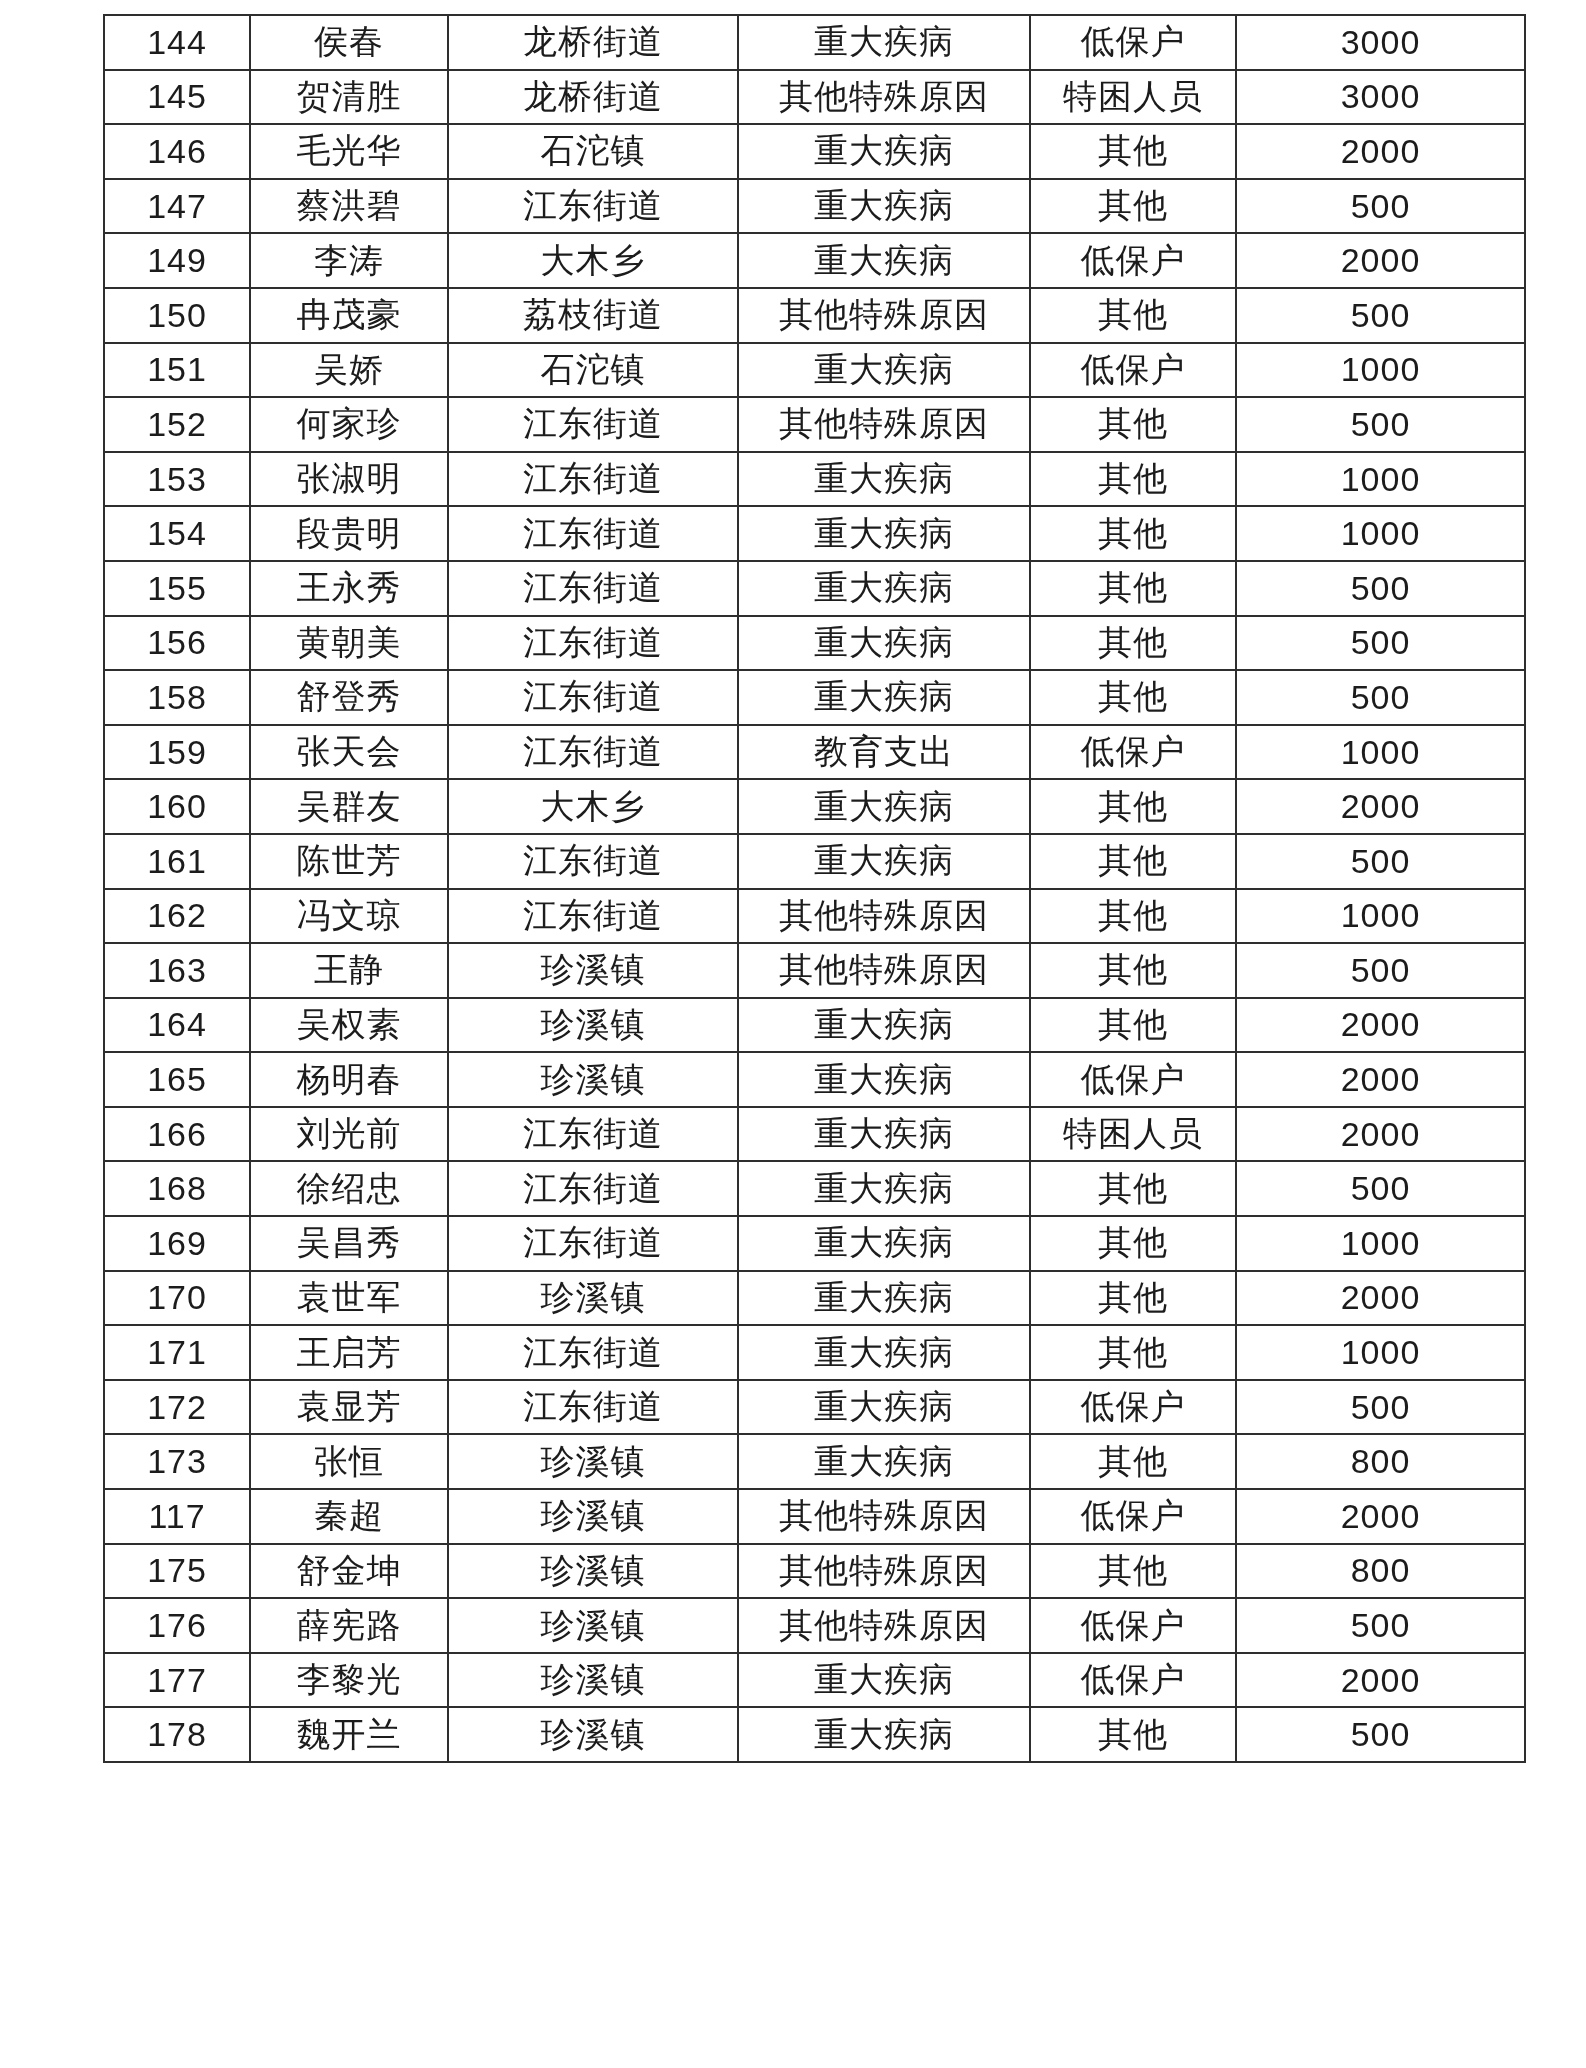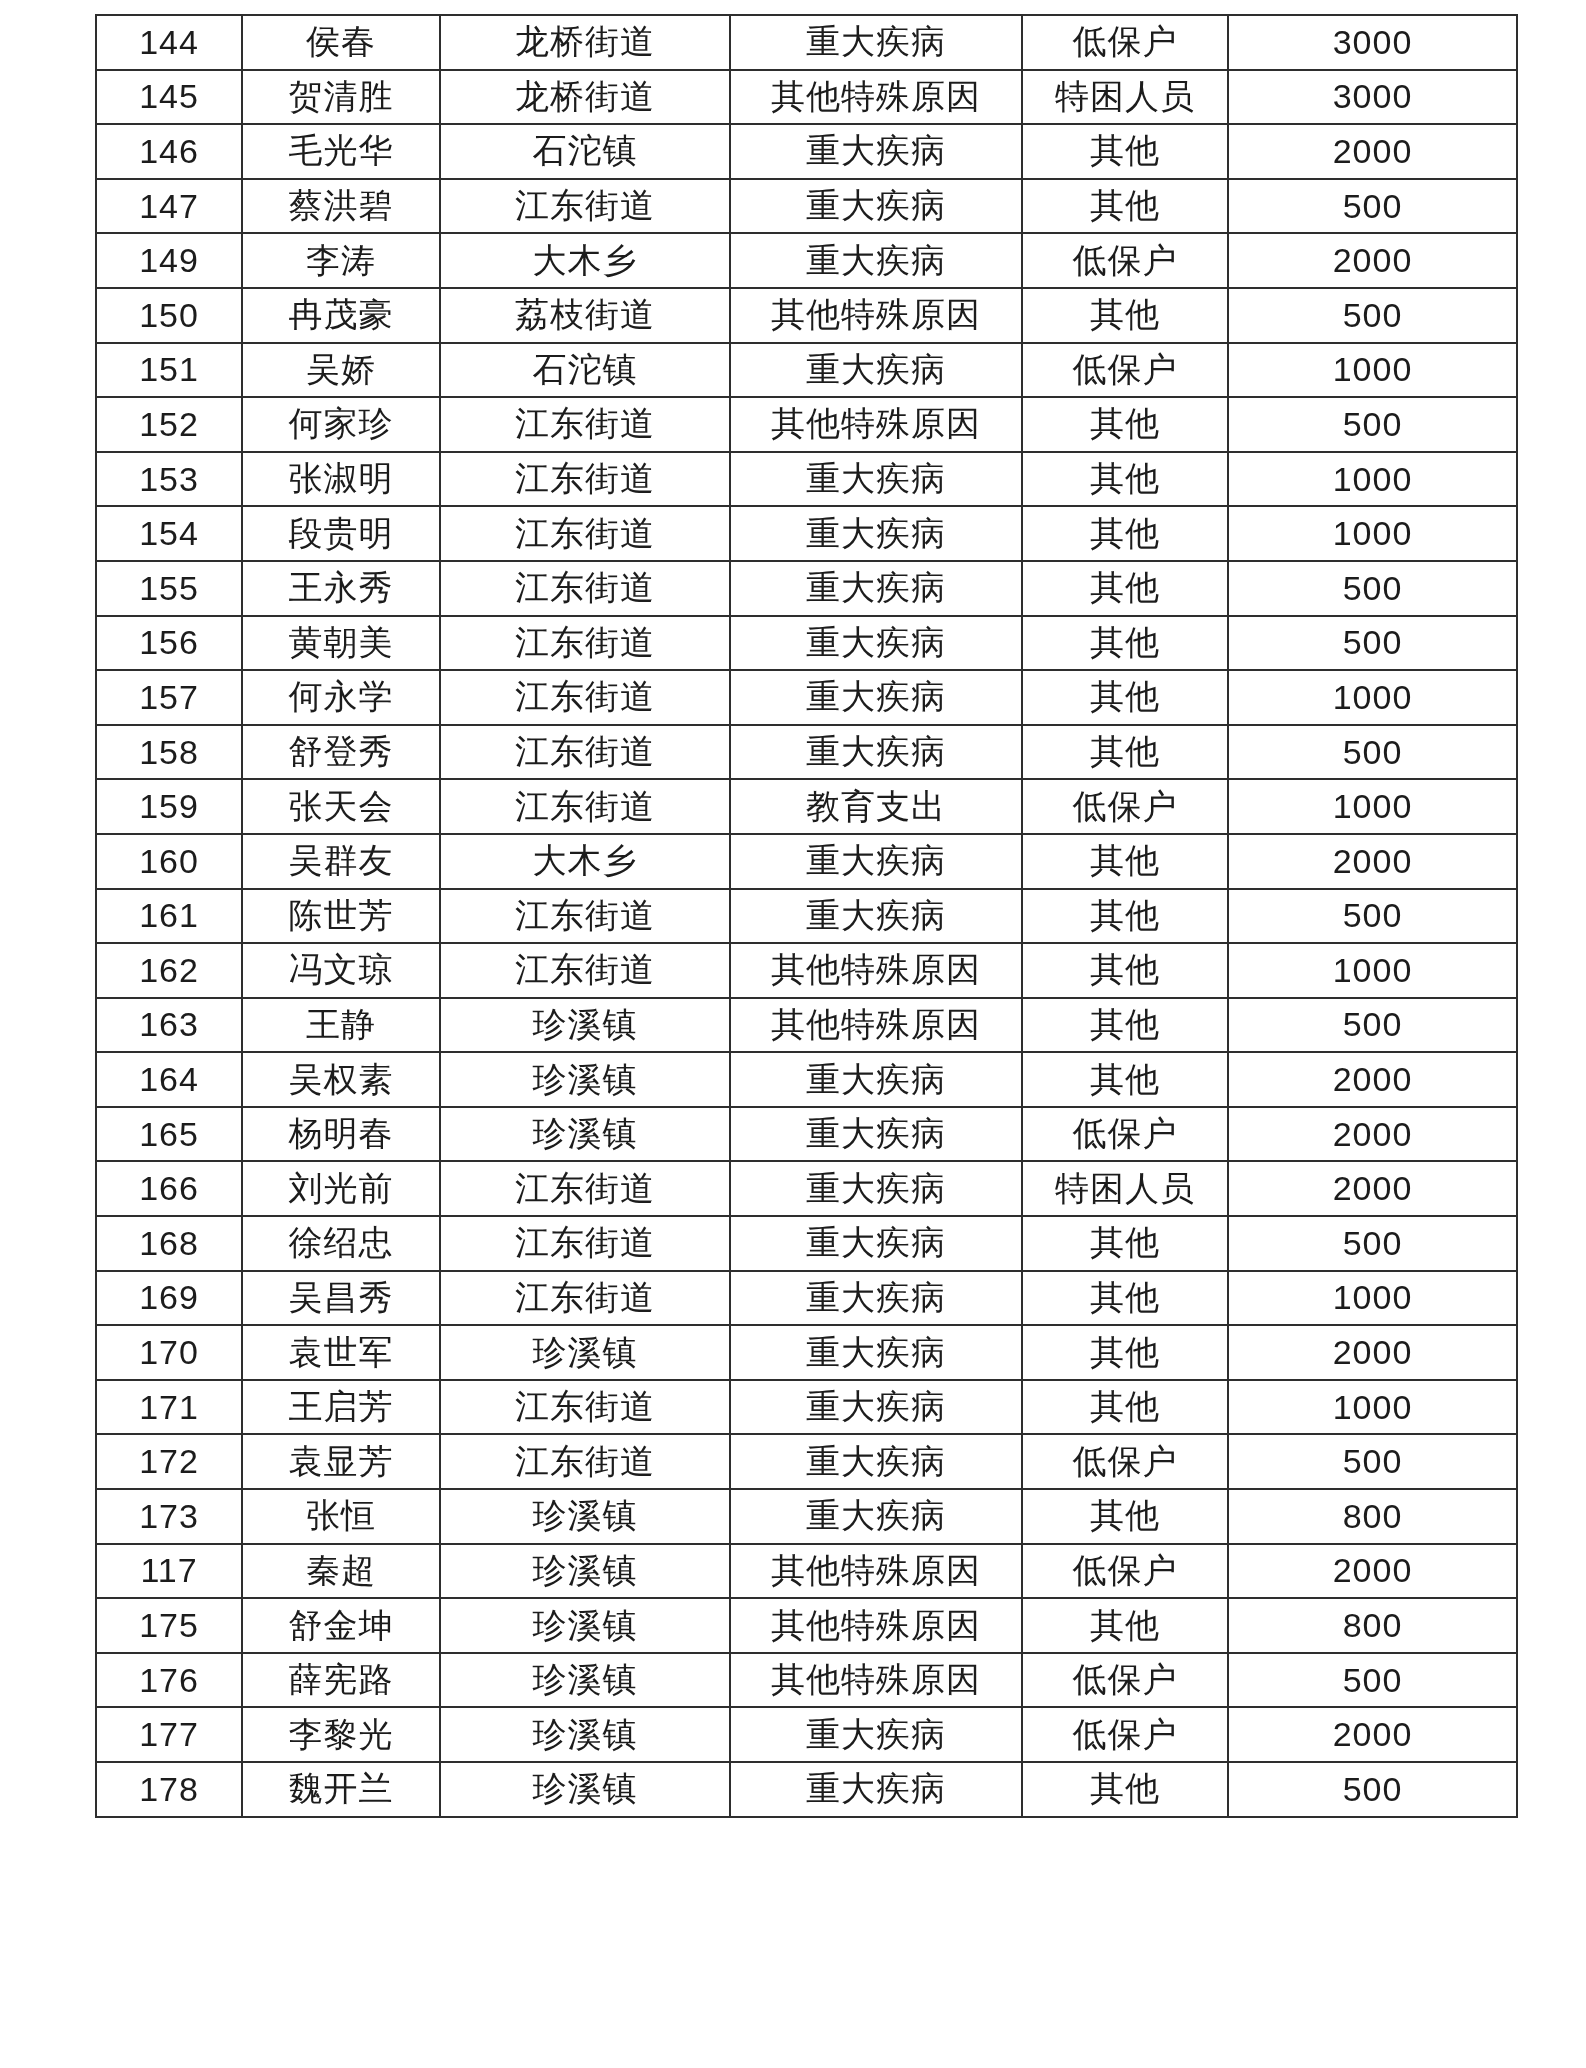--- a/index.html
+++ b/index.html
@@ -10,21 +10,21 @@
   .page {
     position: relative;
     width: 1586px;
     height: 2068px;
     background: #ffffff;
     overflow: hidden;
     font-family: "Liberation Sans", "DejaVu Sans", sans-serif;
   }
   table.roster {
     position: absolute;
-    left: 95px;
+    left: 103px;
     top: 14px;
     width: 1421px;
     border-collapse: collapse;
     table-layout: fixed;
   }
   table.roster td {
     border: 2px solid #2e2e2e;
     height: 52.6px;
     padding: 0;
     text-align: center;
@@ -147,28 +147,20 @@
         </tr>
         <tr>
           <td>156</td>
           <td>黄朝美</td>
           <td>江东街道</td>
           <td>重大疾病</td>
           <td>其他</td>
           <td>500</td>
         </tr>
         <tr>
-          <td>157</td>
-          <td>何永学</td>
-          <td>江东街道</td>
-          <td>重大疾病</td>
-          <td>其他</td>
-          <td>1000</td>
-        </tr>
-        <tr>
           <td>158</td>
           <td>舒登秀</td>
           <td>江东街道</td>
           <td>重大疾病</td>
           <td>其他</td>
           <td>500</td>
         </tr>
         <tr>
           <td>159</td>
           <td>张天会</td>

